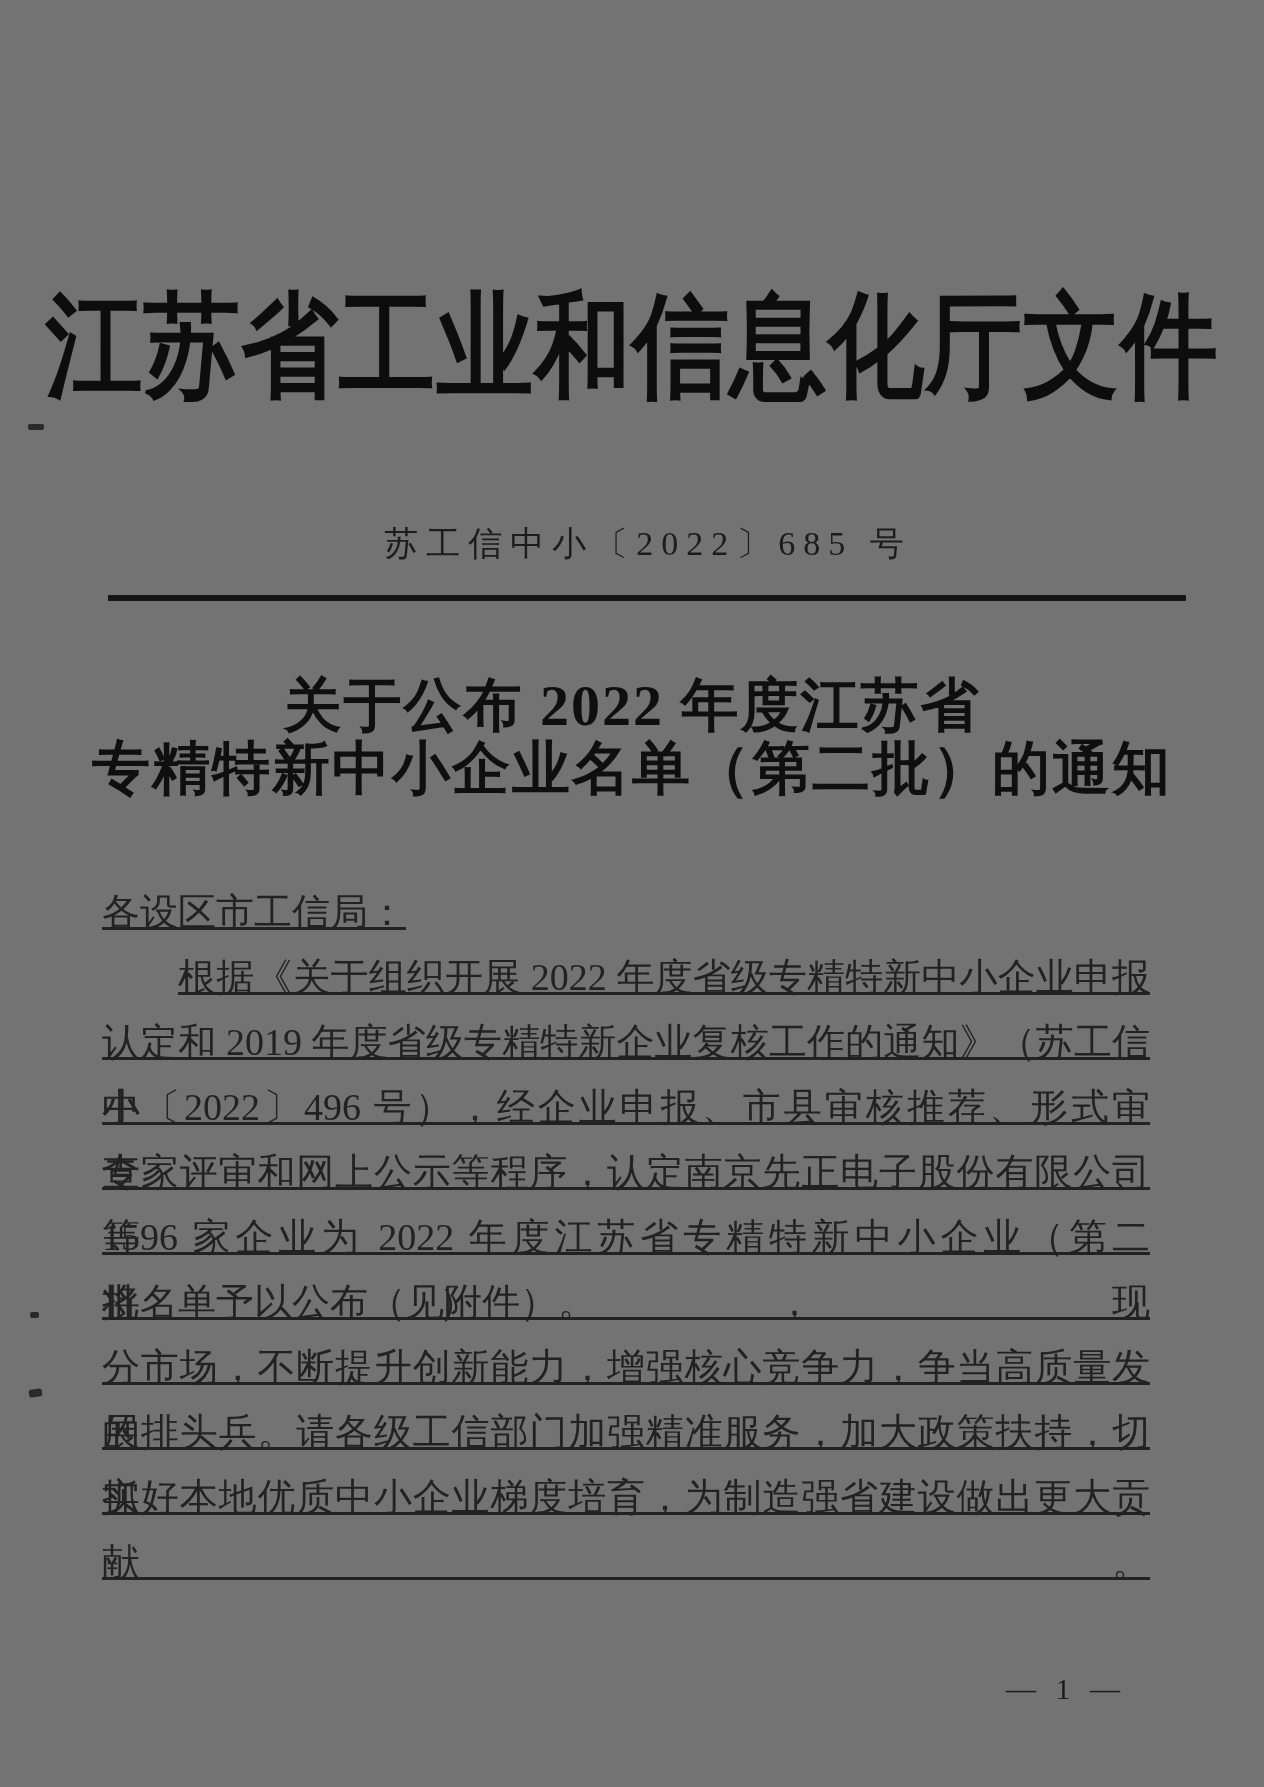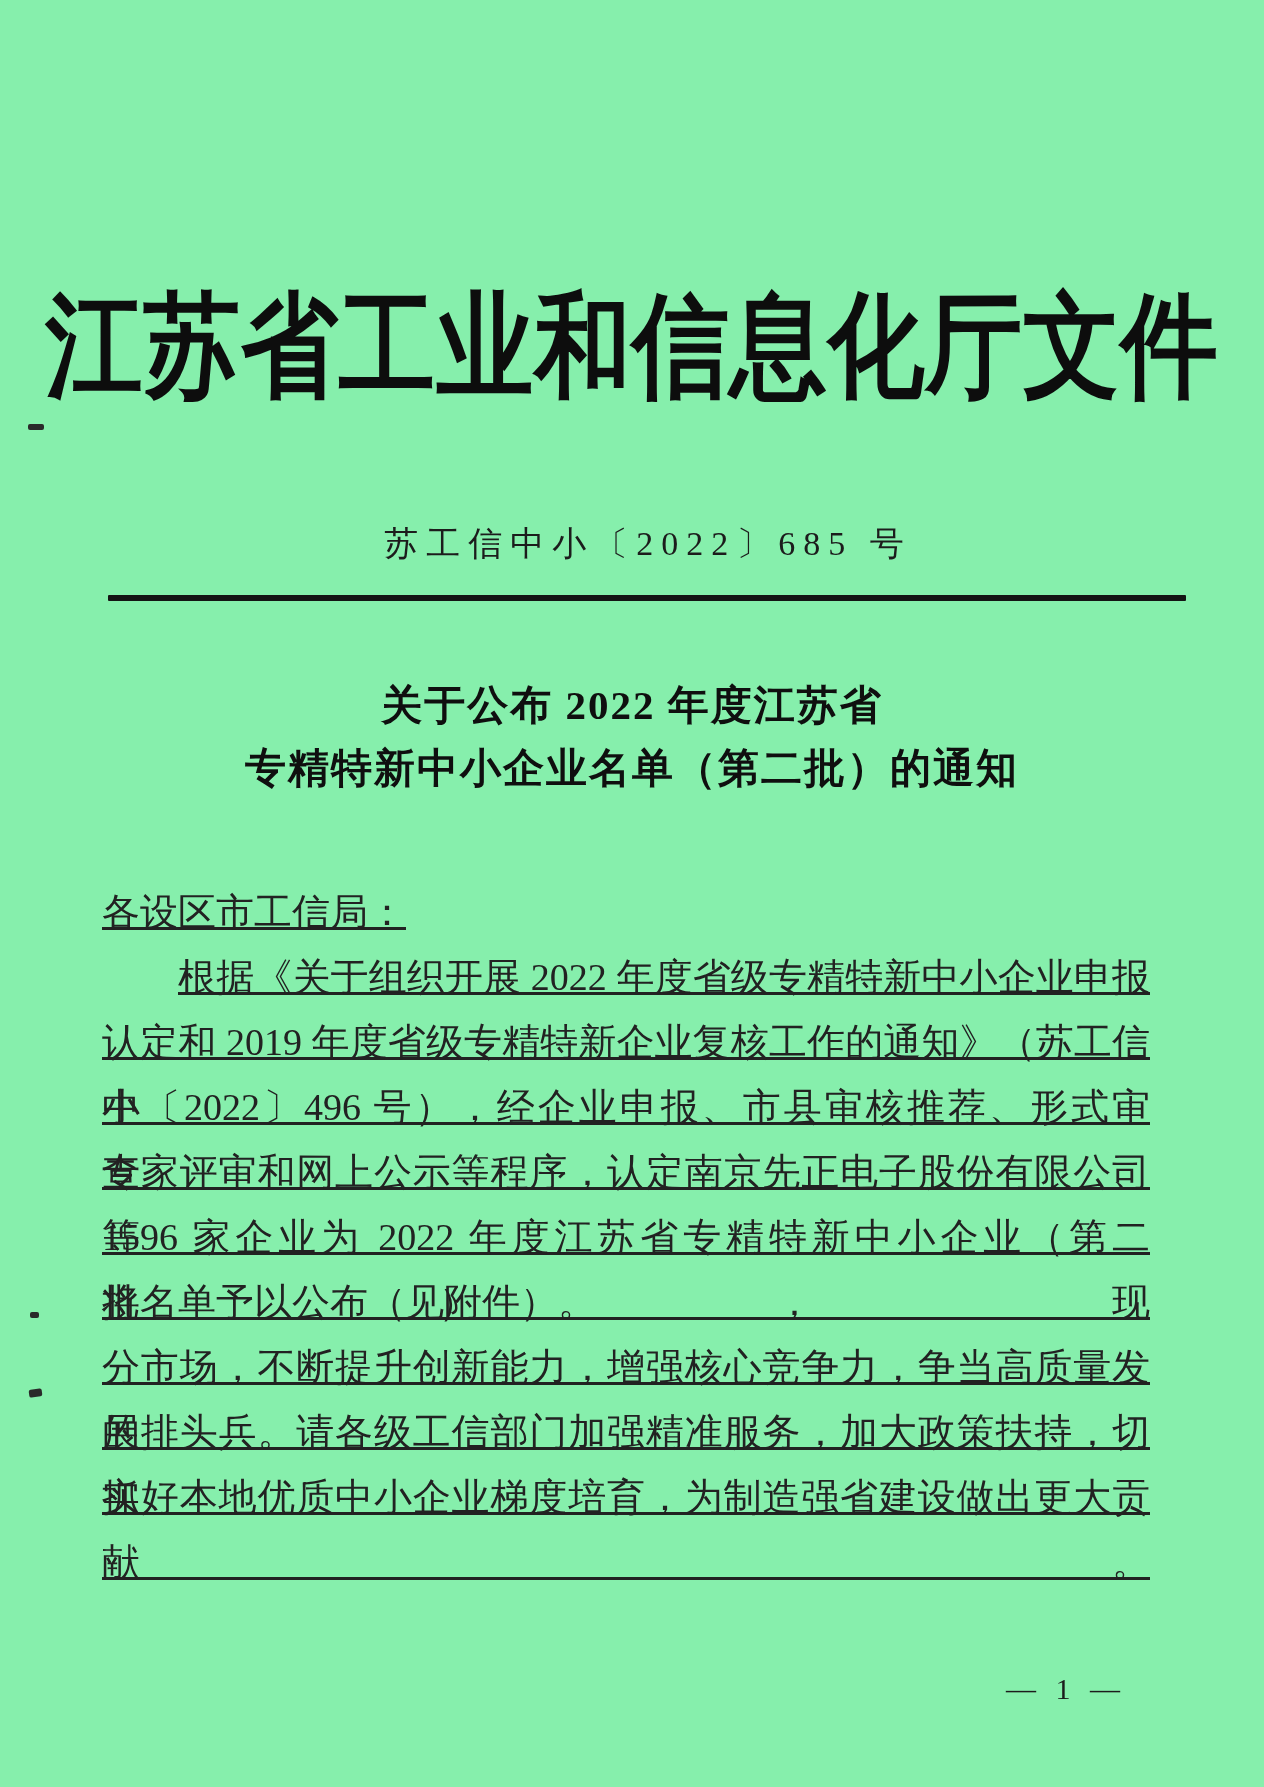--- a/index.html
+++ b/index.html
@@ -5,21 +5,21 @@
   html, body {
     margin: 0;
     padding: 0;
     background: #e8e8e8;
   }
   .page {
     position: relative;
     width: 1264px;
     height: 1787px;
     margin: 0 auto;
-    background: #86efac;
+    background: #737373;
     overflow: hidden;
     font-family: "Liberation Serif", "DejaVu Serif", serif;
     color: #161616;
   }
   .agency-title {
     position: absolute;
     top: 290px;
     left: 50%;
     transform: translateX(-50%) scaleX(0.85);
     transform-origin: center top;
@@ -51,21 +51,21 @@
     background: #141414;
     border-radius: 1px;
   }
   .doc-title {
     position: absolute;
     top: 674px;
     left: 0;
     width: 100%;
     text-align: center;
     font-weight: bold;
-    font-size: 41px;
+    font-size: 58px;
     line-height: 63px;
     color: #0f0f0f;
     letter-spacing: 2px;
   }
   .body-text {
     position: absolute;
     top: 880px;
     left: 102px;
     width: 1048px;
     font-size: 38px;

